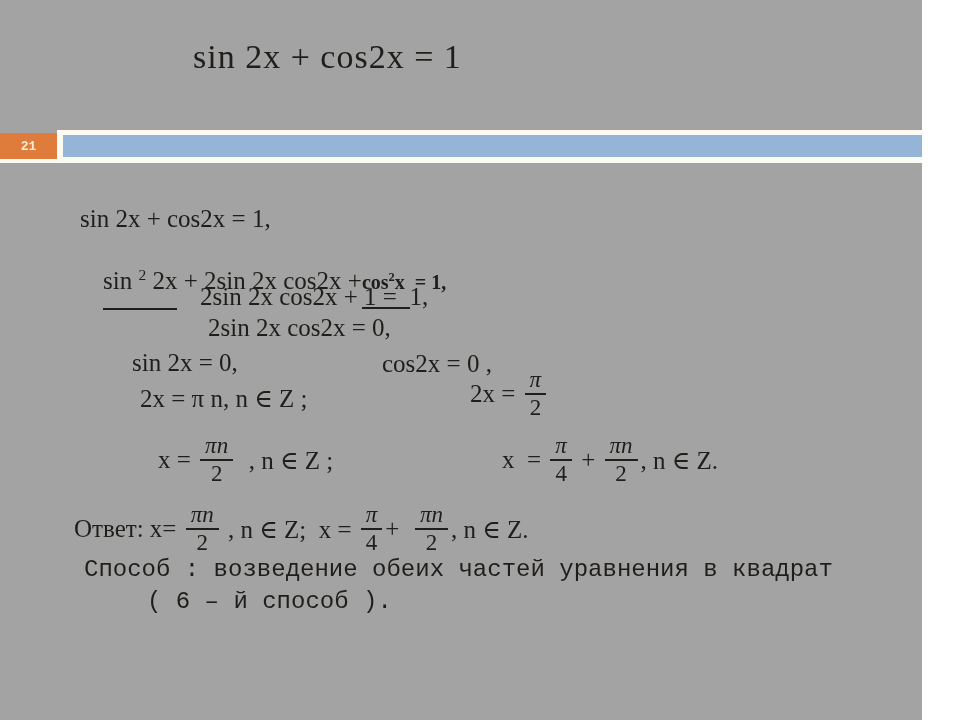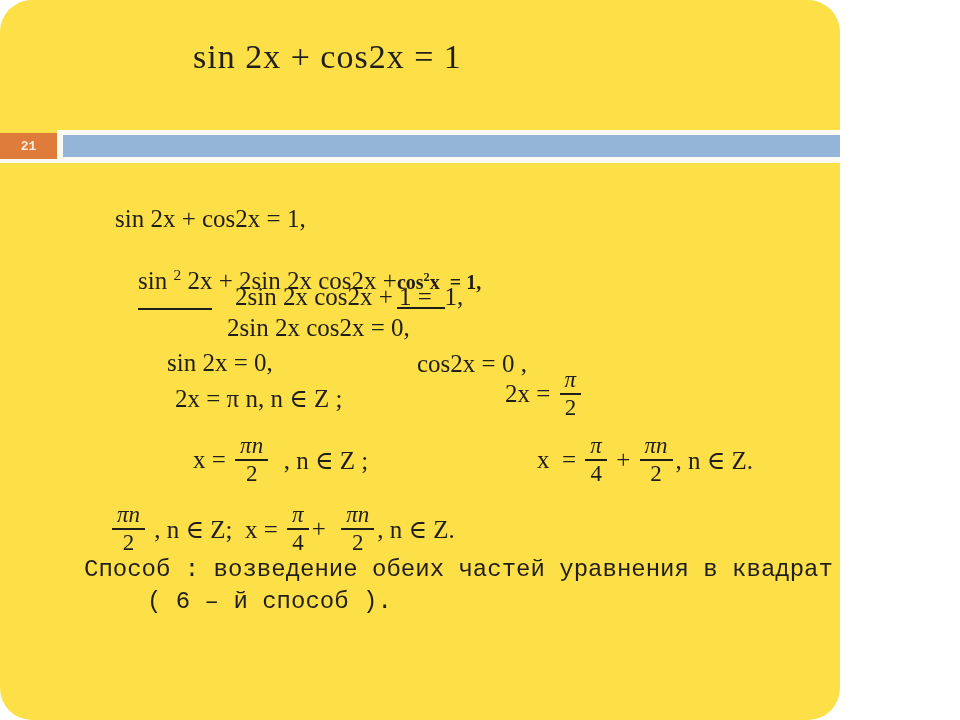--- a/index.html
+++ b/index.html
@@ -1,41 +1,40 @@
 <!DOCTYPE html>
 <html><head>
 <meta charset="utf-8">
 <style>
   html,body { margin:0; padding:0; }
   .slide {
     position:relative;
-    width:840px; height:720px;
-    background:#fde047;
+    width:922px; height:720px;
+    background:#a3a3a3;
     color:#201e1b;
     font-family:"Liberation Serif","DejaVu Serif",serif;
     overflow:hidden;
-    border-radius:32px;
   }
   .title {
     position:absolute; left:193px; top:38px;
     font-size:34px; letter-spacing:1px;
   }
   
   .band-white { position:absolute; left:57px; top:130px; width:903px; height:33px; background:#fcfbf3; }
   .band-blue  { position:absolute; left:63px; top:135px; width:897px; height:22px; background:#94b4d8; }
   .badge {
     position:absolute; left:0; top:133px; width:57px; height:26px;
     background:#df7c3c; color:#f8eed6;
     font-family:Liberation Mono, monospace;
     font-weight:bold; font-size:13px;
     display:flex; align-items:center; justify-content:center;
   }
   .badge-understrip { position:absolute; left:0; top:159px; width:57px; height:4px; background:#fcfbf3; }
 
-  .eq { position:absolute; font-size:25px; white-space:pre;margin-left:35px; }
+  .eq { position:absolute; font-size:25px; white-space:pre; }
   .eq span { white-space:pre; }
   .flexline { display:flex; align-items:center; }
   .big { font-size:20px;font-weight:bold; }
   .ul  { border-bottom:2px solid currentColor; padding-bottom:13px; display:inline-block; }
   .sup { font-size:0.62em; vertical-align:super; line-height:0; }
   .frac {
     display:inline-flex; flex-direction:column; align-items:center;
     margin:0 3px; font-size:23px; line-height:1.05;
   }
   .frac .num { font-style:italic; padding:0 5px 1px; border-bottom:2px solid currentColor; }
@@ -55,37 +54,37 @@
   <div class="badge-understrip"></div>
 
   <div class="eq" style="left:80px; top:205px;">sin 2x + cos2x = 1,</div>
 
   <div class="eq" style="left:78px; top:239px;">
     <span class="ul"><span>sin </span><sup class="sup">2</sup><span> 2x</span></span><span> + 2sin 2x cos2x +</span><span class="big ul"><span>cos</span><sup class="sup">2</sup><span>x </span></span><span class="big"> = 1,</span>
   </div>
 
   <div class="eq" style="left:200px; top:283px;">2sin 2x cos2x + 1 =  1,</div>
 
-  <div class="eq" style="left:192px; top:314px;">2sin 2x cos2x = 0,</div>
+  <div class="eq" style="left:208px; top:314px;">2sin 2x cos2x = 0,</div>
 
   <div class="eq" style="left:132px; top:349px;">sin 2x = 0,</div>
   <div class="eq" style="left:382px; top:350px;">cos2x = 0 ,</div>
 
   <div class="eq" style="left:140px; top:384px;">2x = π n, n ∈ Z ;</div>
   <div class="eq flexline" style="left:470px; top:368px;text-align:center;">
     <span>2x = </span><span class="frac"><span class="num">π</span><span class="den">2</span></span>
   </div>
 
   <div class="eq flexline" style="left:158px; top:434px;">
     <span>x = </span><span class="frac"><span class="num">πn</span><span class="den">2</span></span><span>  , n ∈ Z ;</span>
   </div>
   <div class="eq flexline" style="left:502px; top:434px;">
     <span>x  = </span><span class="frac"><span class="num">π</span><span class="den">4</span></span><span> + </span><span class="frac"><span class="num">πn</span><span class="den">2</span></span><span>, n ∈ Z.</span>
   </div>
 
   <div class="eq flexline" style="left:74px; top:503px;">
-    <span class="frac"><span class="num">πn</span><span class="den">2</span></span><span> , n ∈ Z;  x = </span><span class="frac"><span class="num">π</span><span class="den">4</span></span><span>+  </span><span class="frac"><span class="num">πn</span><span class="den">2</span></span><span>, n ∈ Z.</span>
+    <span>Ответ: x= </span><span class="frac"><span class="num">πn</span><span class="den">2</span></span><span> , n ∈ Z;  x = </span><span class="frac"><span class="num">π</span><span class="den">4</span></span><span>+  </span><span class="frac"><span class="num">πn</span><span class="den">2</span></span><span>, n ∈ Z.</span>
   </div>
 
   <div class="method" style="left:84px; top:556px;">Способ : возведение обеих частей уравнения в квадрат</div>
   <div class="method" style="left:147px; top:588px;">( 6 – й способ ).</div>
 
 </div>
 
 </body></html>

